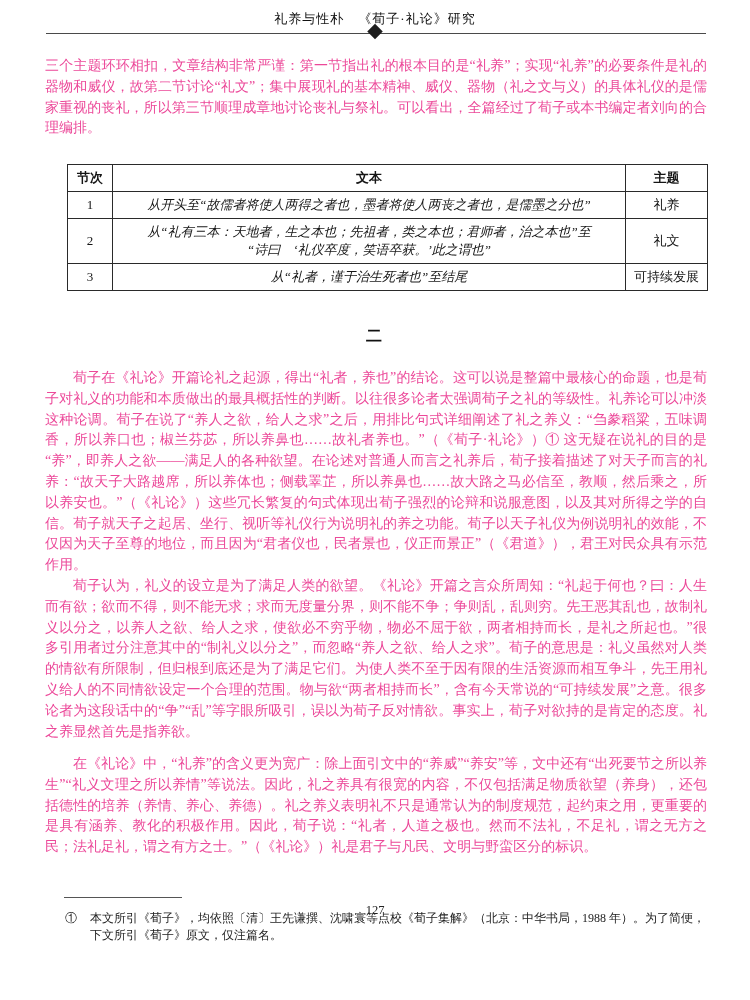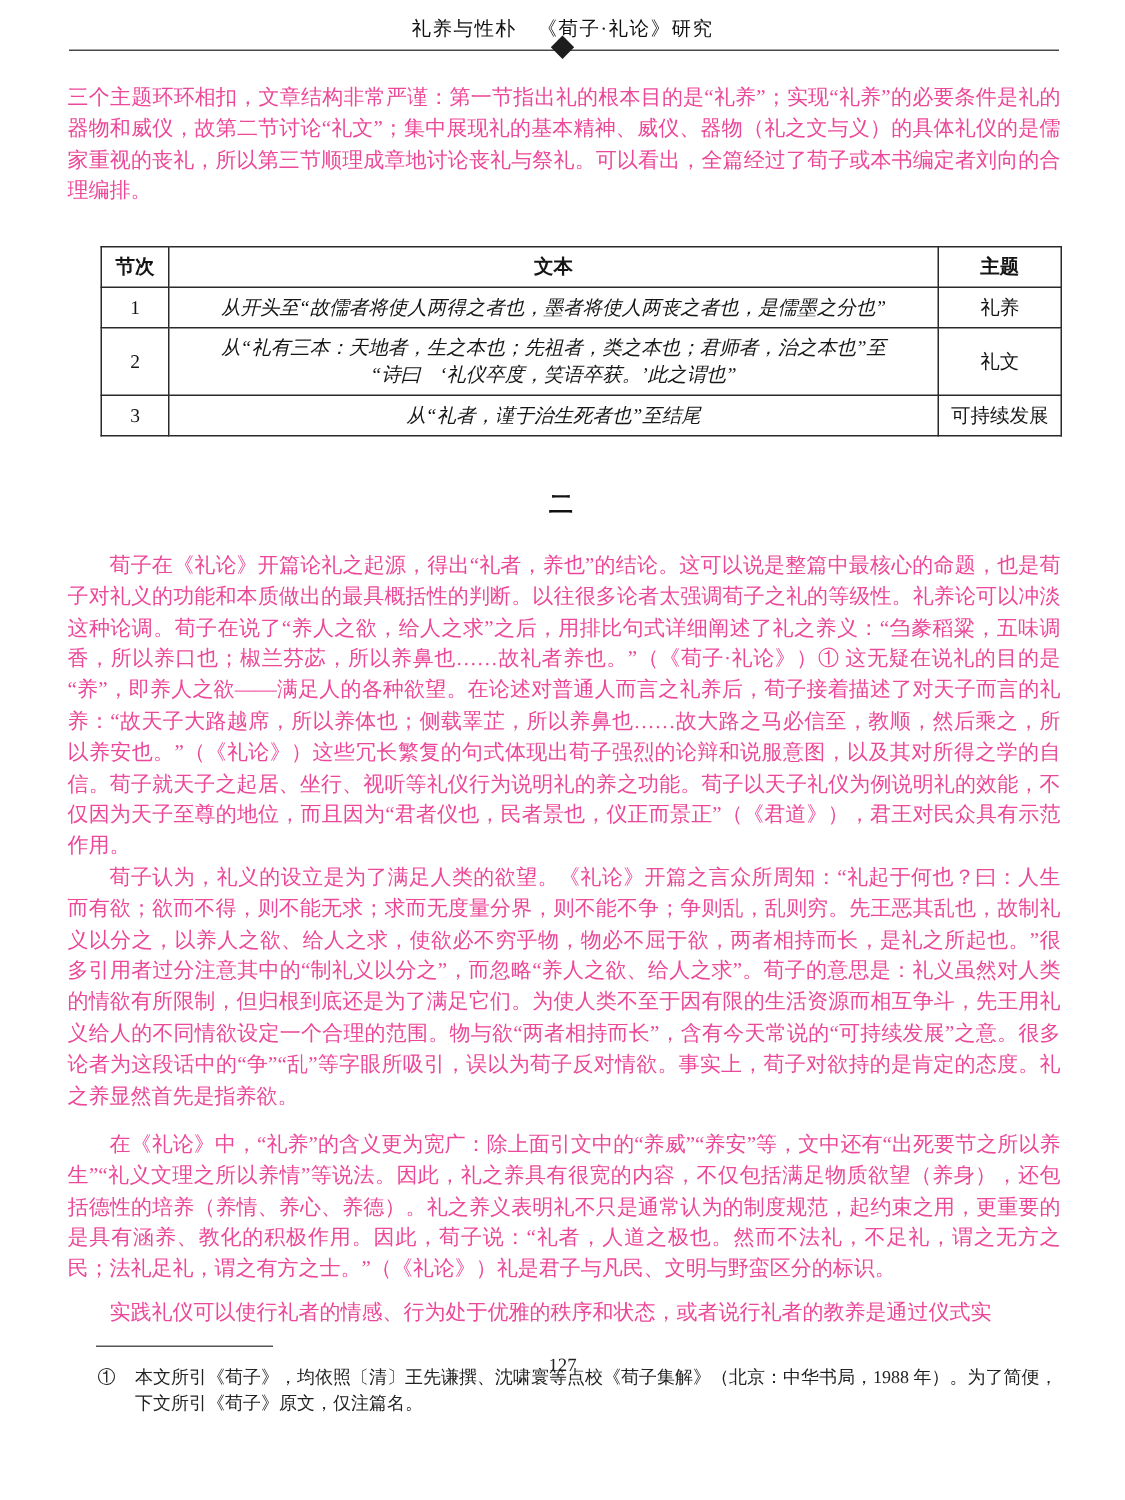--- a/index.html
+++ b/index.html
@@ -155,21 +155,20 @@
         <td>可持续发展</td>
       </tr>
     </tbody>
   </table>
 
   <div class="section-heading">二</div>
 
   <p class="para indent p2">荀子在《礼论》开篇论礼之起源，得出“礼者，养也”的结论。这可以说是整篇中最核心的命题，也是荀子对礼义的功能和本质做出的最具概括性的判断。以往很多论者太强调荀子之礼的等级性。礼养论可以冲淡这种论调。荀子在说了“养人之欲，给人之求”之后，用排比句式详细阐述了礼之养义：“刍豢稻粱，五味调香，所以养口也；椒兰芬苾，所以养鼻也……故礼者养也。”（《荀子·礼论》）① 这无疑在说礼的目的是“养”，即养人之欲——满足人的各种欲望。在论述对普通人而言之礼养后，荀子接着描述了对天子而言的礼养：“故天子大路越席，所以养体也；侧载睪芷，所以养鼻也……故大路之马必信至，教顺，然后乘之，所以养安也。”（《礼论》）这些冗长繁复的句式体现出荀子强烈的论辩和说服意图，以及其对所得之学的自信。荀子就天子之起居、坐行、视听等礼仪行为说明礼的养之功能。荀子以天子礼仪为例说明礼的效能，不仅因为天子至尊的地位，而且因为“君者仪也，民者景也，仪正而景正”（《君道》），君王对民众具有示范作用。</p>
   <p class="para indent p3">荀子认为，礼义的设立是为了满足人类的欲望。《礼论》开篇之言众所周知：“礼起于何也？曰：人生而有欲；欲而不得，则不能无求；求而无度量分界，则不能不争；争则乱，乱则穷。先王恶其乱也，故制礼义以分之，以养人之欲、给人之求，使欲必不穷乎物，物必不屈于欲，两者相持而长，是礼之所起也。”很多引用者过分注意其中的“制礼义以分之”，而忽略“养人之欲、给人之求”。荀子的意思是：礼义虽然对人类的情欲有所限制，但归根到底还是为了满足它们。为使人类不至于因有限的生活资源而相互争斗，先王用礼义给人的不同情欲设定一个合理的范围。物与欲“两者相持而长”，含有今天常说的“可持续发展”之意。很多论者为这段话中的“争”“乱”等字眼所吸引，误以为荀子反对情欲。事实上，荀子对欲持的是肯定的态度。礼之养显然首先是指养欲。</p>
   <p class="para indent p4">在《礼论》中，“礼养”的含义更为宽广：除上面引文中的“养威”“养安”等，文中还有“出死要节之所以养生”“礼义文理之所以养情”等说法。因此，礼之养具有很宽的内容，不仅包括满足物质欲望（养身），还包括德性的培养（养情、养心、养德）。礼之养义表明礼不只是通常认为的制度规范，起约束之用，更重要的是具有涵养、教化的积极作用。因此，荀子说：“礼者，人道之极也。然而不法礼，不足礼，谓之无方之民；法礼足礼，谓之有方之士。”（《礼论》）礼是君子与凡民、文明与野蛮区分的标识。</p>
-  <p class="para indent p5">实践礼仪可以使行礼者的情感、行为处于优雅的秩序和状态，或者说行礼者的教养是通过仪式实</p>
 
   <div class="footnote-rule"></div>
   <div class="footnote">
     <span class="fn-marker">①</span>
     <span>本文所引《荀子》，均依照〔清〕王先谦撰、沈啸寰等点校《荀子集解》（北京：中华书局，1988 年）。为了简便，下文所引《荀子》原文，仅注篇名。</span>
   </div>
 
   <div class="folio">127</div>
 
 </div>

